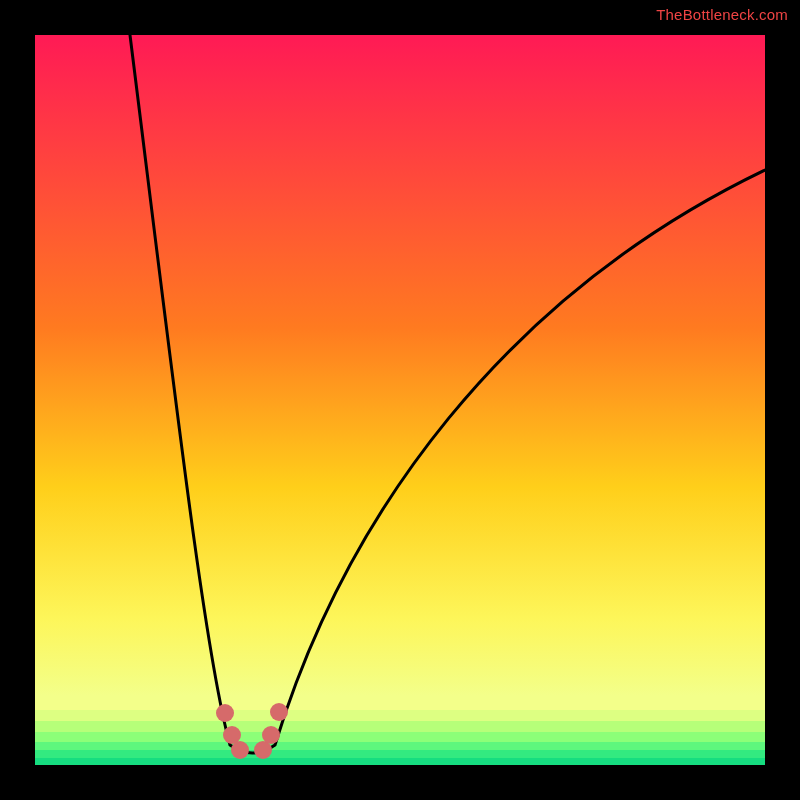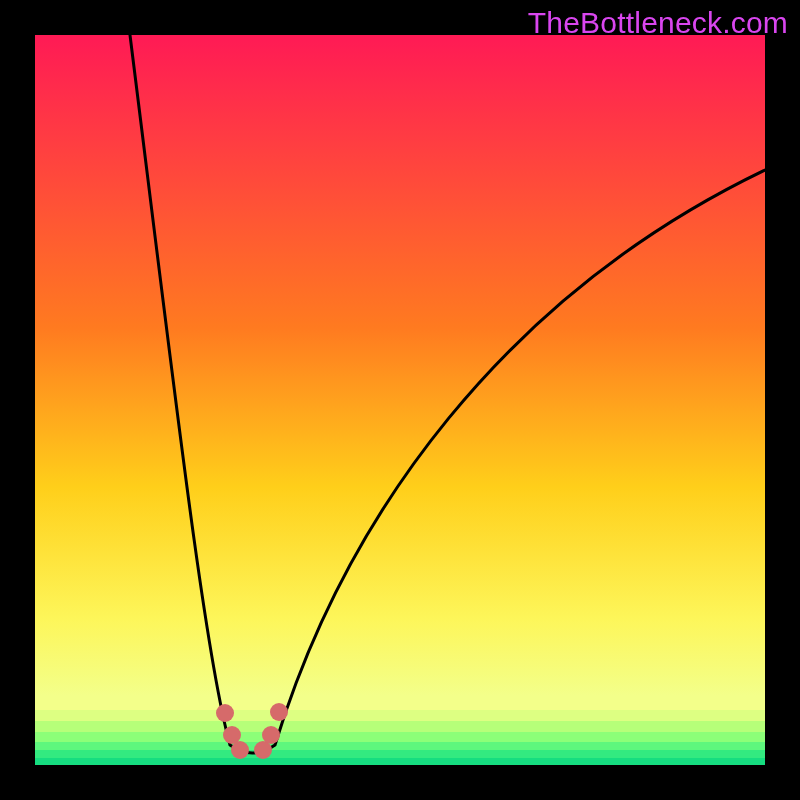--- a/index.html
+++ b/index.html
@@ -29,22 +29,22 @@
   .gradient-layer {
     position: absolute;
     left: 0;
     width: 100%;
   }
   .watermark {
     position: absolute;
     top: 6px;
     right: 12px;
     font-family: Arial, Helvetica, sans-serif;
-    font-size: 30px;
-    color: #d946ef;
+    font-size: 15px;
+    color: #ef4444;
     letter-spacing: 0.2px;
   }
   svg.curve {
     position: absolute;
     left: 0;
     top: 0;
     width: 730px;
     height: 730px;
     overflow: visible;
   }

